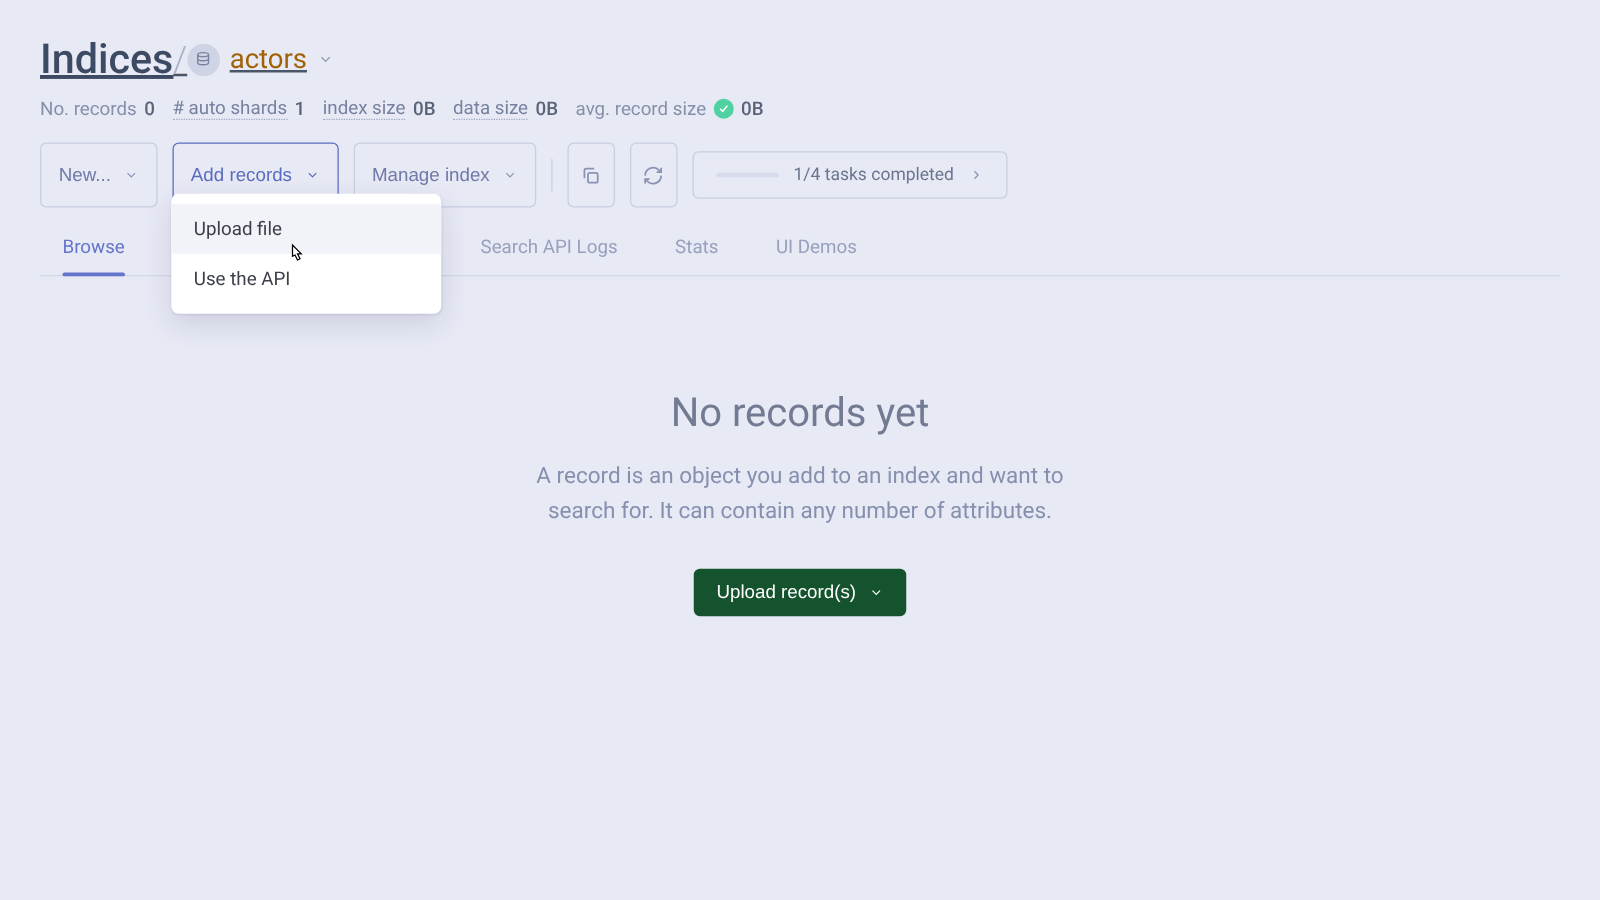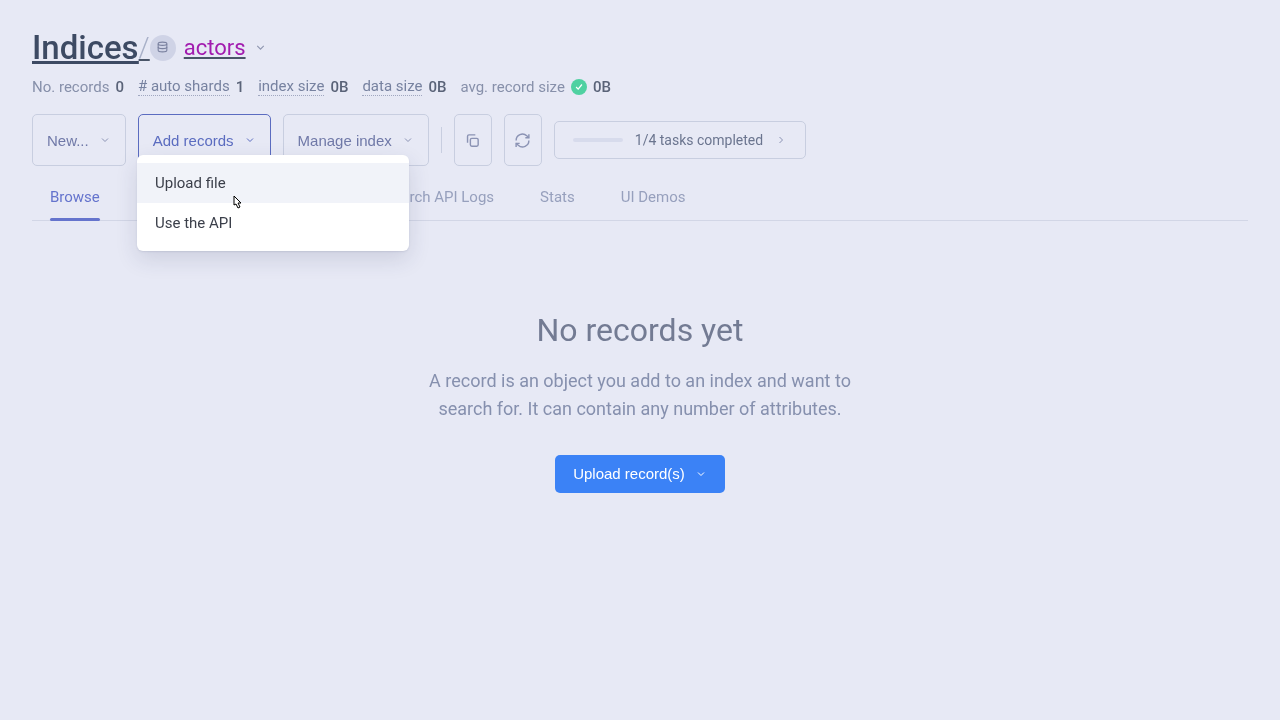--- a/index.html
+++ b/index.html
@@ -26,21 +26,21 @@
   color: #3d4a63;
 }
 .bc-sep { color: #a8b0c8; font-size: 28px; font-weight: 300; }
 .bc-icon-wrap {
   width: 26px; height: 26px; border-radius: 50%;
   background: #cfd3e6;
   display: inline-flex; align-items: center; justify-content: center;
 }
 .bc-current {
   display: inline-flex; align-items: center; gap: 8px;
-  color: #a21caf; font-size: 22px; font-weight: 400; text-align: center;
+  color: #a16207; font-size: 22px; font-weight: 400; text-align: center;
 }
 .stats-row {
   display: flex; align-items: center; gap: 14px;
   font-size: 15px; color: #8790aa;
   margin-bottom: 18px;
 }
 .stat { display: inline-flex; align-items: center; gap: 6px; }
 .stat .label-dotted { border-bottom: 1px dotted #a0a7c0; color:#7782a0; }
 .stat .label-plain { color:#8790aa; }
 .stat .val { color: #5a6378; font-weight: 500; }
@@ -82,21 +82,21 @@
   padding-bottom: 14px; color: #97a0bd; position: relative; cursor: pointer; margin-left: 18px;
 }
 .tab.active { color: #6574cd; }
 .tab.active::after {
   content: ""; position: absolute; left: 0; right: 0; bottom: -1px;
   height: 3px; background: #6574cd; border-radius: 2px;
 }
 .dropdown {
   position: absolute;
   top: 155px; left: 137px;
-  width: 272px;
+  width: 216px;
   background: #fff;
   border-radius: 6px;
   box-shadow: 0 8px 22px rgba(40,50,90,0.14), 0 1px 2px rgba(40,50,90,0.1);
   padding: 8px 0;
   z-index: 50;
 }
 .dd-item {
   padding: 11px 18px;
   font-size: 15px;
   color: #3b3f4a;
@@ -109,21 +109,21 @@
 .empty h2 {
   font-size: 32px; font-weight: 400; color: #737b93; margin-bottom: 18px;
 }
 .empty p {
   font-size: 18px; color: #8690ae; line-height: 1.55;
   max-width: 460px; margin: 0 auto 32px;
 }
 .btn-primary {
   display: inline-flex; align-items: center; gap: 10px;
   height: 38px; padding: 0 18px;
-  background: #3b82f6; color: #fff;
+  background: #14532d; color: #fff;
   border: none; border-radius: 5px; font-size: 15px; cursor: pointer;
 }
 .cursor {
   position: absolute; top: 194px; left: 228px; z-index: 60;
   font-size: 16px; color: #222;
 }
 svg { display: block; }
 </style>
 </head>
 <body>

